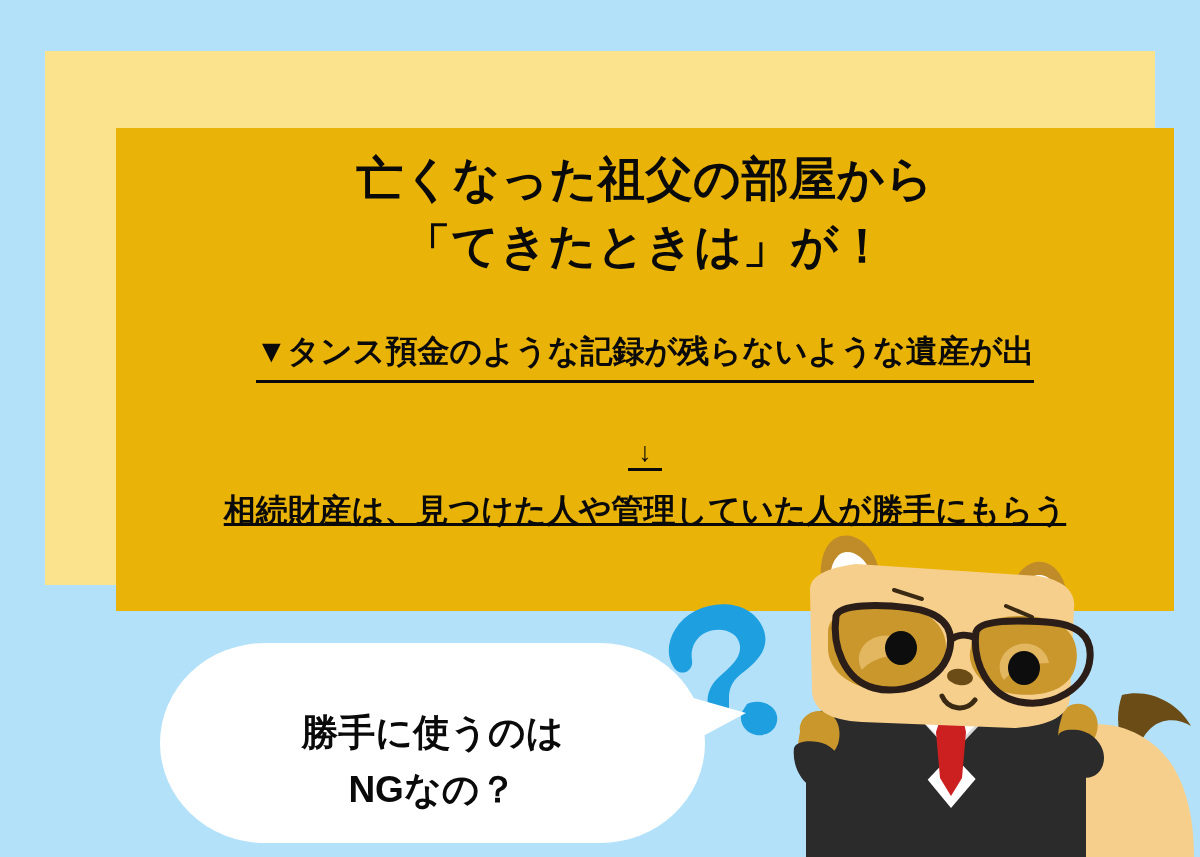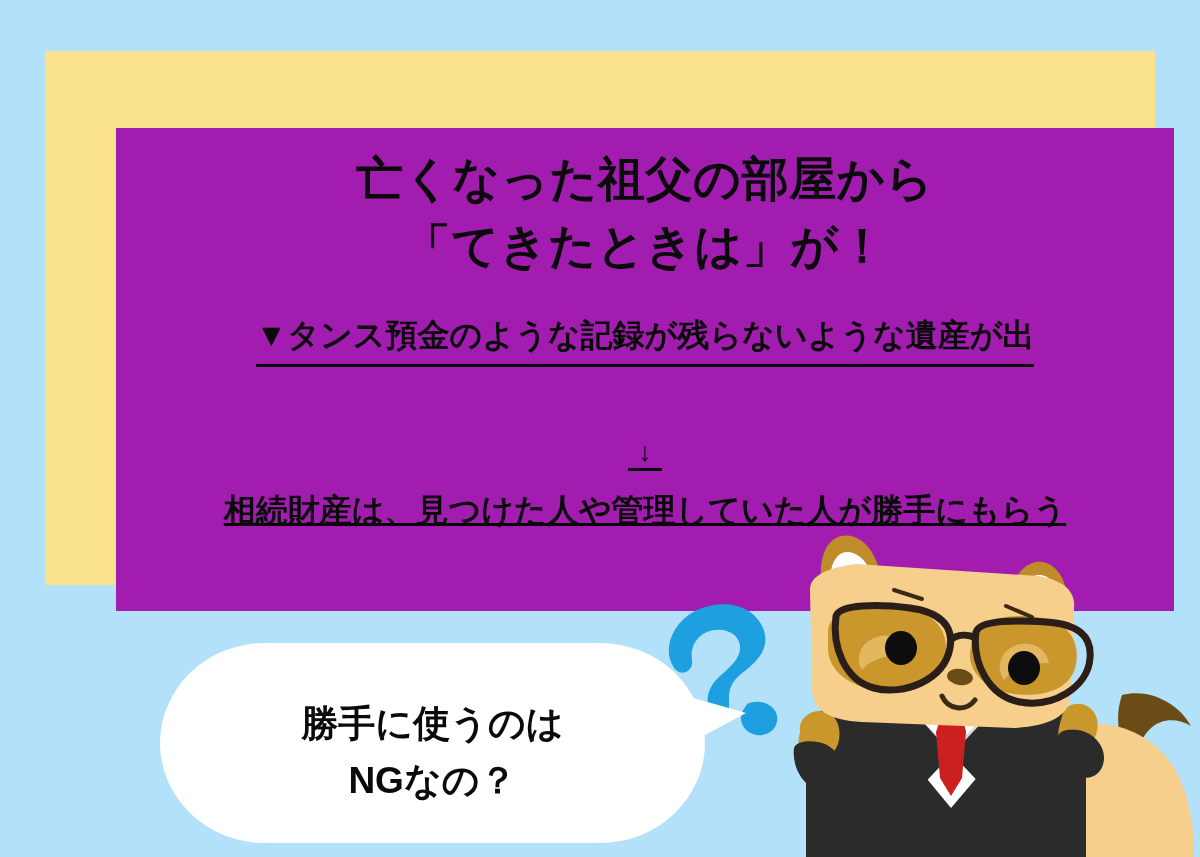--- a/index.html
+++ b/index.html
@@ -29,21 +29,21 @@
     height: 534px;
     background: #fae38c;
     box-sizing: border-box;
   }
   #card-inner {
     position: absolute;
     left: 71px;
     top: 77px;
     width: 1058px;
     height: 483px;
-    background: #a21caf;
+    background: #eab308;
     box-sizing: border-box;
     overflow: hidden;
   }
 
   
   .headline {
     position: absolute;
     left: 0;
     top: 18px;
     width: 100%;
@@ -53,21 +53,21 @@
     font-size: 47px;
     line-height: 1.42;
     letter-spacing: 0.5px;
   }
   .headline .hl-line { display: block; white-space: nowrap; }
 
   
   .qblock {
     position: absolute;
     left: 0;
-    top: 181px;
+    top: 197px;
     width: 100%;
     text-align: center;
     color: #0a0a0a;
     font-weight: 700;
     font-size: 32px;
     line-height: 1.68;
   }
   .qblock .q-line {
     display: inline-block;
     border-bottom: 3px solid #0a0a0a;
@@ -125,21 +125,21 @@
     width: 0;
     height: 0;
     border-top: 16px solid transparent;
     border-bottom: 30px solid transparent;
     border-left: 56px solid #ffffff;
     z-index: 5;
   }
   #bubble-text {
     position: absolute;
     left: 0;
-    top: 52px;
+    top: 61px;
     width: 100%;
     text-align: center;
     color: #0a0a0a;
     font-weight: 700;
     font-size: 37px;
     line-height: 1.55;
   }
   #bubble-text .b-line { display: block; white-space: nowrap; }
 
   

